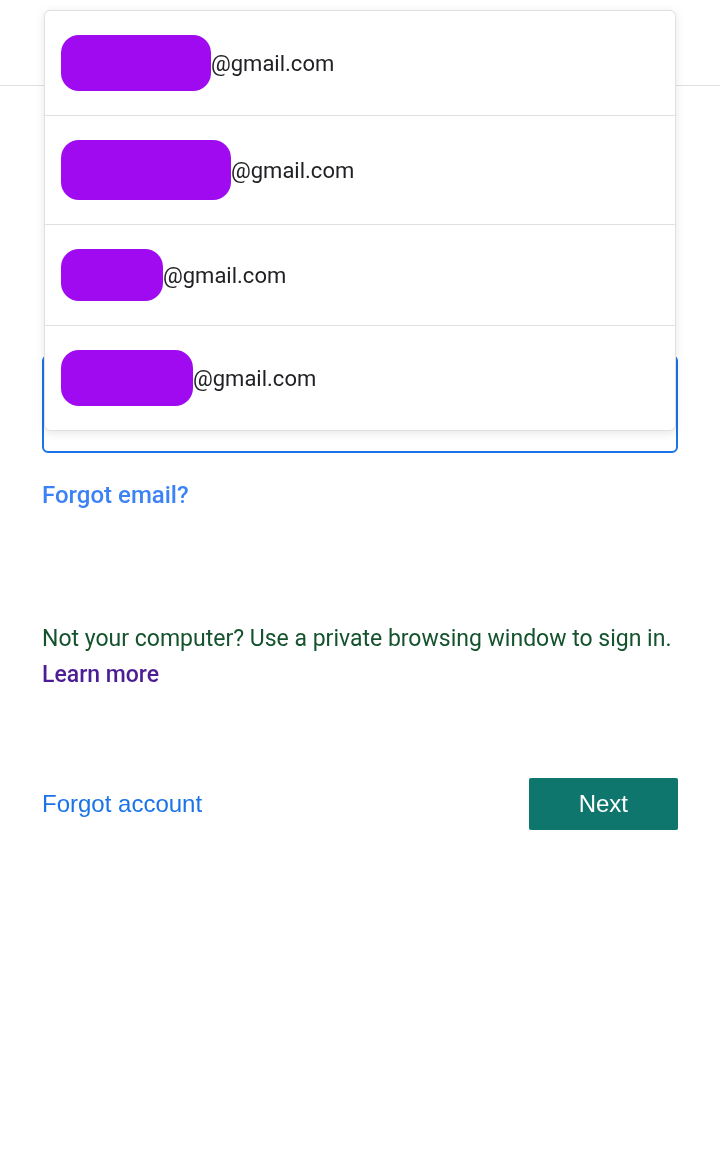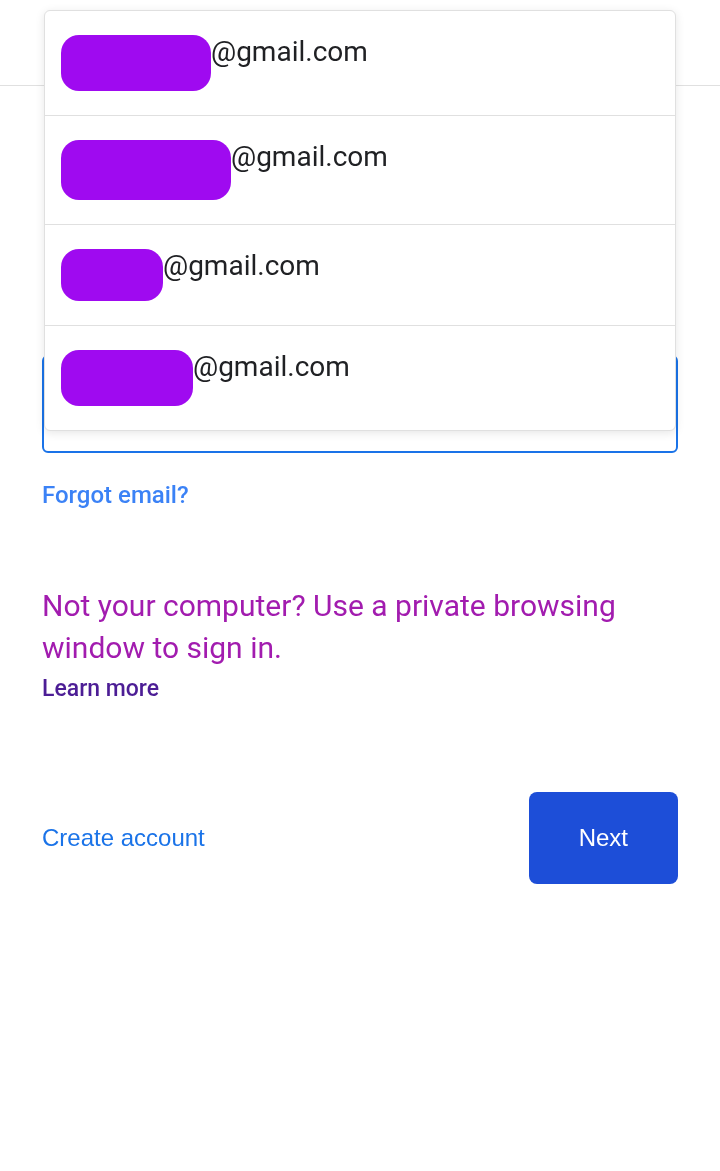--- a/index.html
+++ b/index.html
@@ -26,23 +26,24 @@
       right: 44px;
       background: #fff;
       border: 1px solid #e0e0e0;
       border-radius: 6px;
       box-shadow: 0 2px 10px rgba(0,0,0,0.1);
       z-index: 100;
     }
     .autocomplete-item {
       padding: 24px 16px;
       border-bottom: 1px solid #e0e0e0;
-      font-size: 28px;
+      font-size: 22px;
       color: #202124;
       display: flex;
+      align-items: center;
       cursor: pointer;
     }
     .autocomplete-item:last-child {
       border-bottom: none;
     }
     .redacted {
       display: inline-block;
       background: #9f0af0;
       border-radius: 18px;
       margin-right: 0;
@@ -77,23 +78,23 @@
     .forgot-link {
       display: inline-block;
       margin-top: 28px;
       font-size: 24px;
       font-weight: 500;
       color: #3b82f6;
       text-decoration: none;
       cursor: pointer;
     }
     .private-text {
-      margin-top: 76px;
-      font-size: 30px;
-      color: #a21caf;
+      margin-top: 114px;
+      font-size: 23px;
+      color: #14532d;
       line-height: 1.4;
     }
     .learn-more {
       display: inline-block;
       font-size: 23px;
       font-weight: 500;
       color: #4c1d95;
       text-decoration: none;
       cursor: pointer;
       margin-top: 6px;
@@ -107,27 +108,27 @@
     .create-account {
       font-size: 24px;
       font-weight: 500;
       color: #1a73e8;
       background: none;
       border: none;
       cursor: pointer;
       padding: 0;
     }
     .next-button {
-      background: #1d4ed8;
+      background: #0f766e;
       color: #fff;
       font-size: 24px;
       font-weight: 500;
       border: none;
-      border-radius: 8px;
-      padding: 32px 50px;
+      border-radius: 2px;
+      padding: 12px 50px;
       cursor: pointer;
     }
     .top-border {
       position: absolute;
       top: 85px;
       left: 0;
       right: 0;
       height: 1px;
       background: #e0e0e0;
       z-index: 1;
@@ -162,16 +163,16 @@
     <label class="input-label">Email or phone</label>
     <input type="text" class="email-input" value="" style="">
   </div>
 
   <a class="forgot-link">Forgot email?</a>
 
   <p class="private-text">Not your computer? Use a private browsing window to sign in.</p>
   <a class="learn-more">Learn more</a>
 
   <div class="button-row">
-    <button class="create-account">Create account</button>
+    <button class="create-account">Forgot account</button>
     <button class="next-button">Next</button>
   </div>
 </div>
 
 </body></html>

